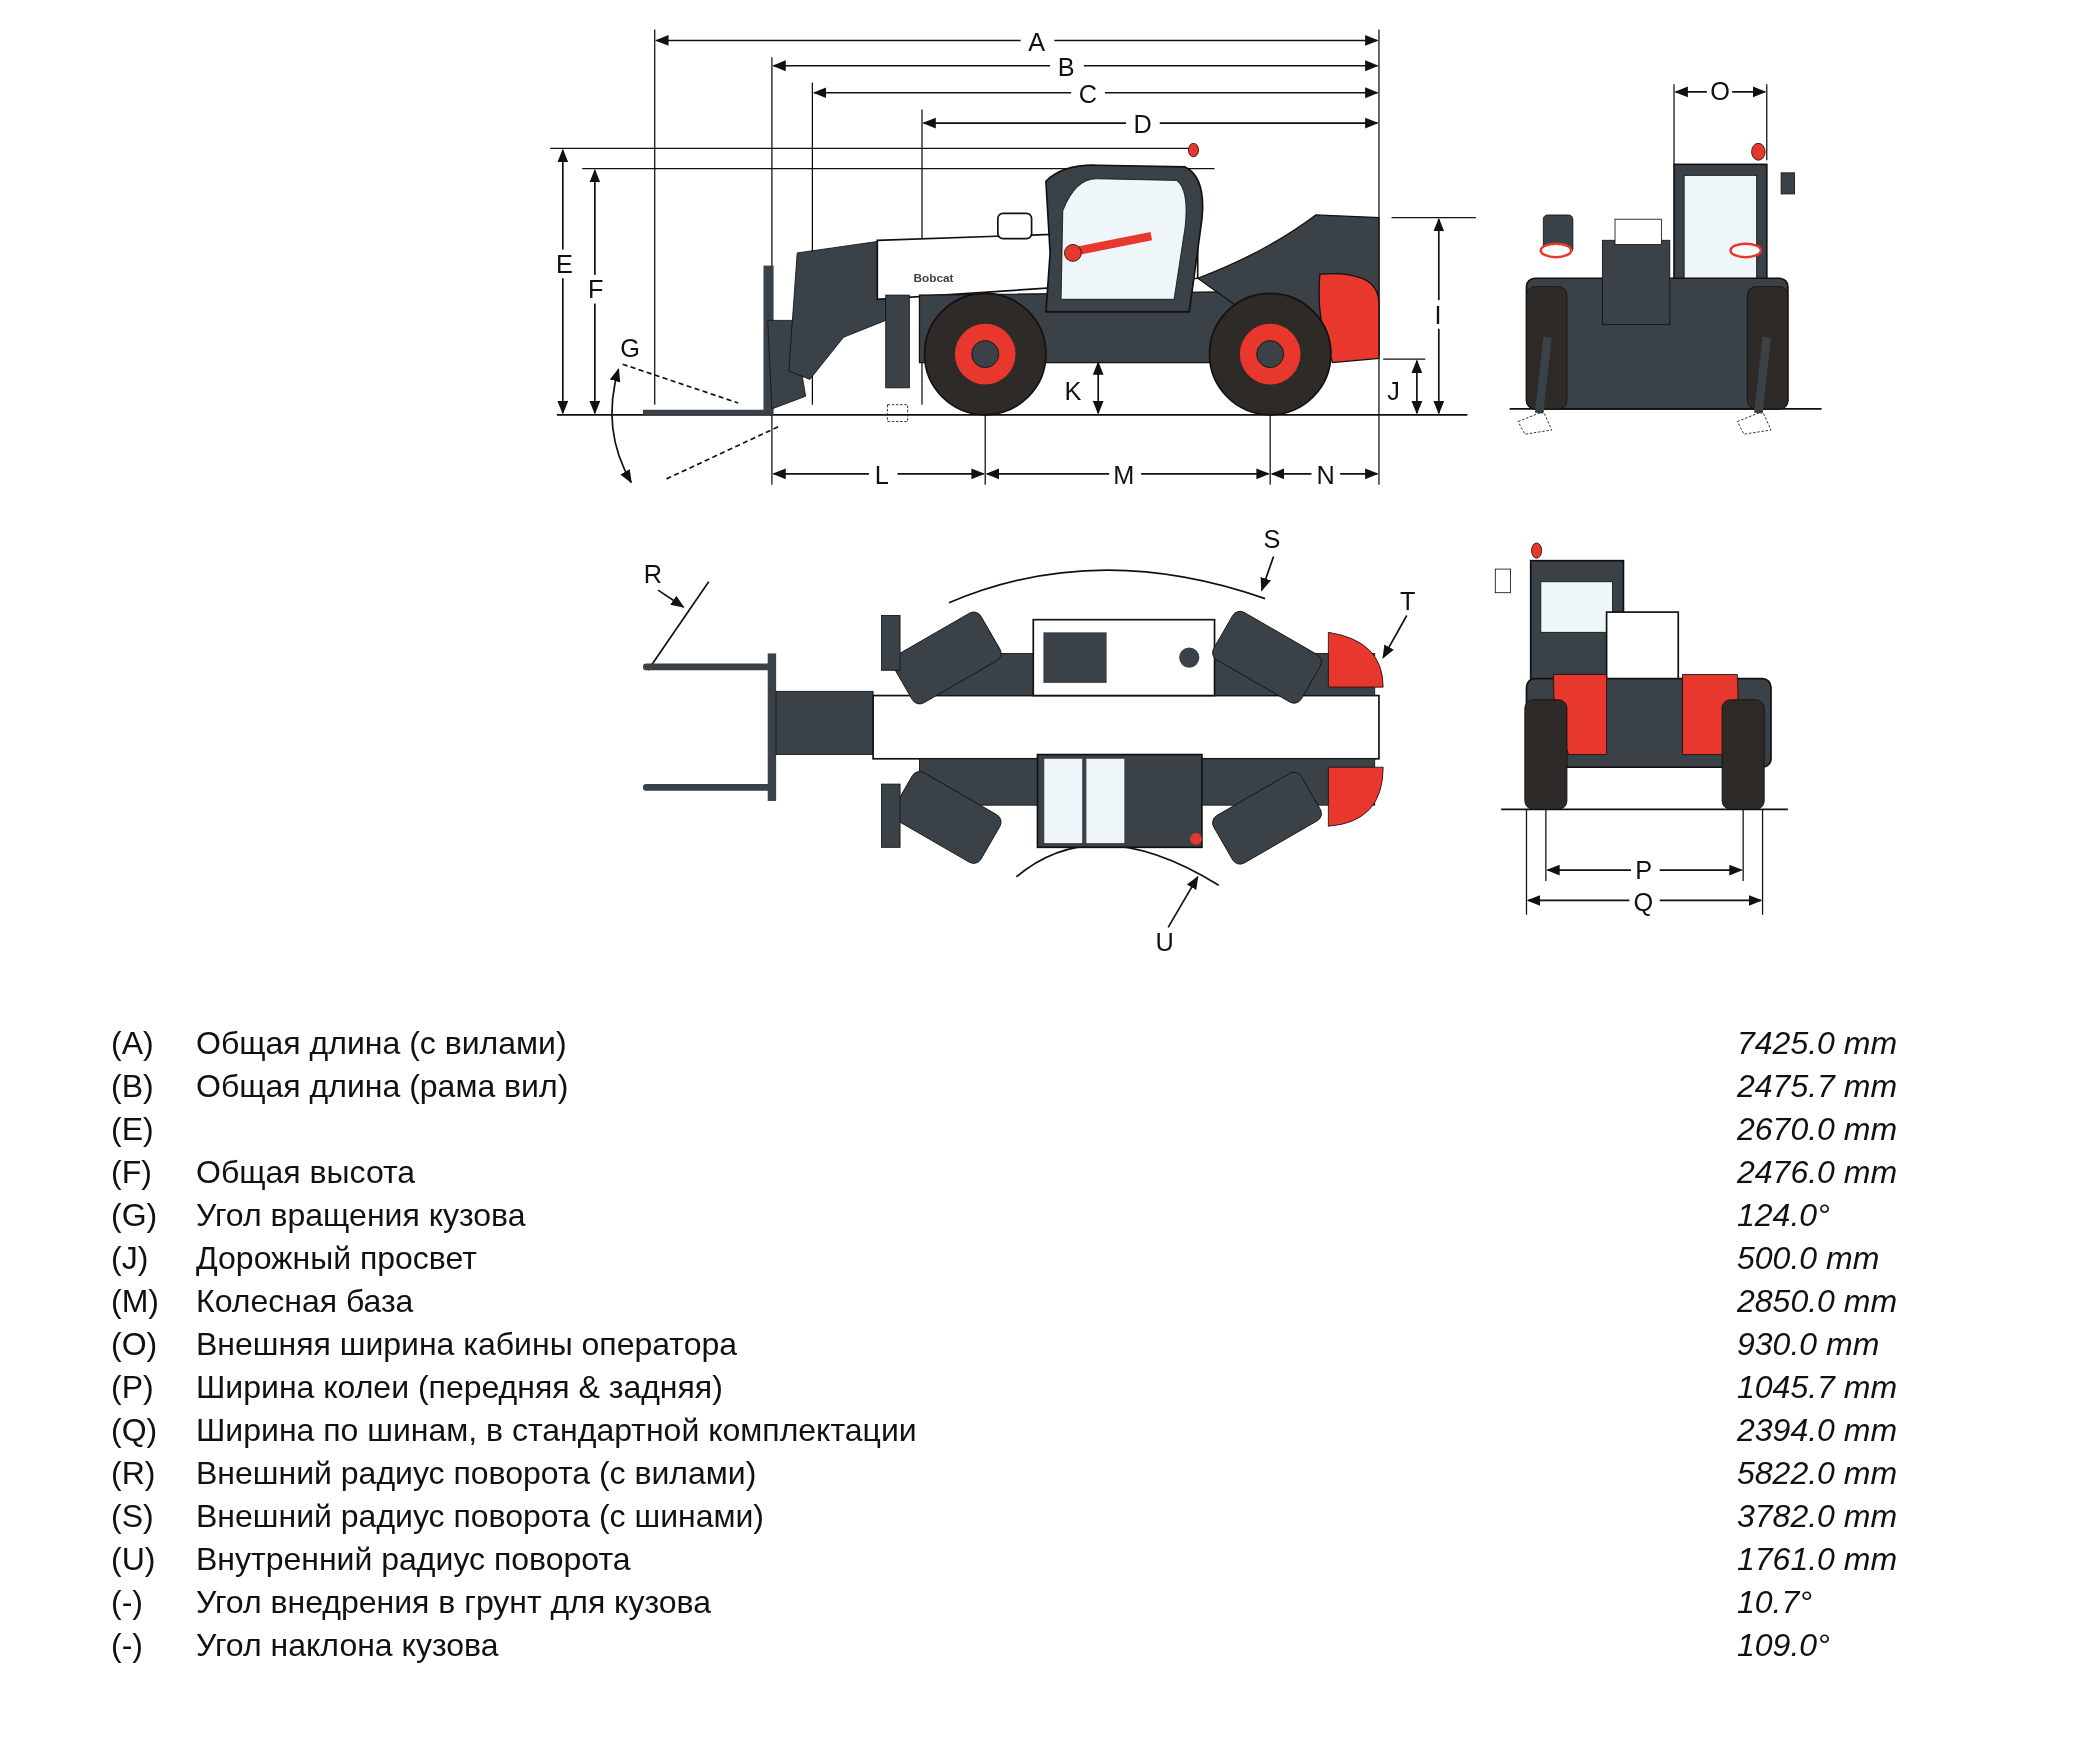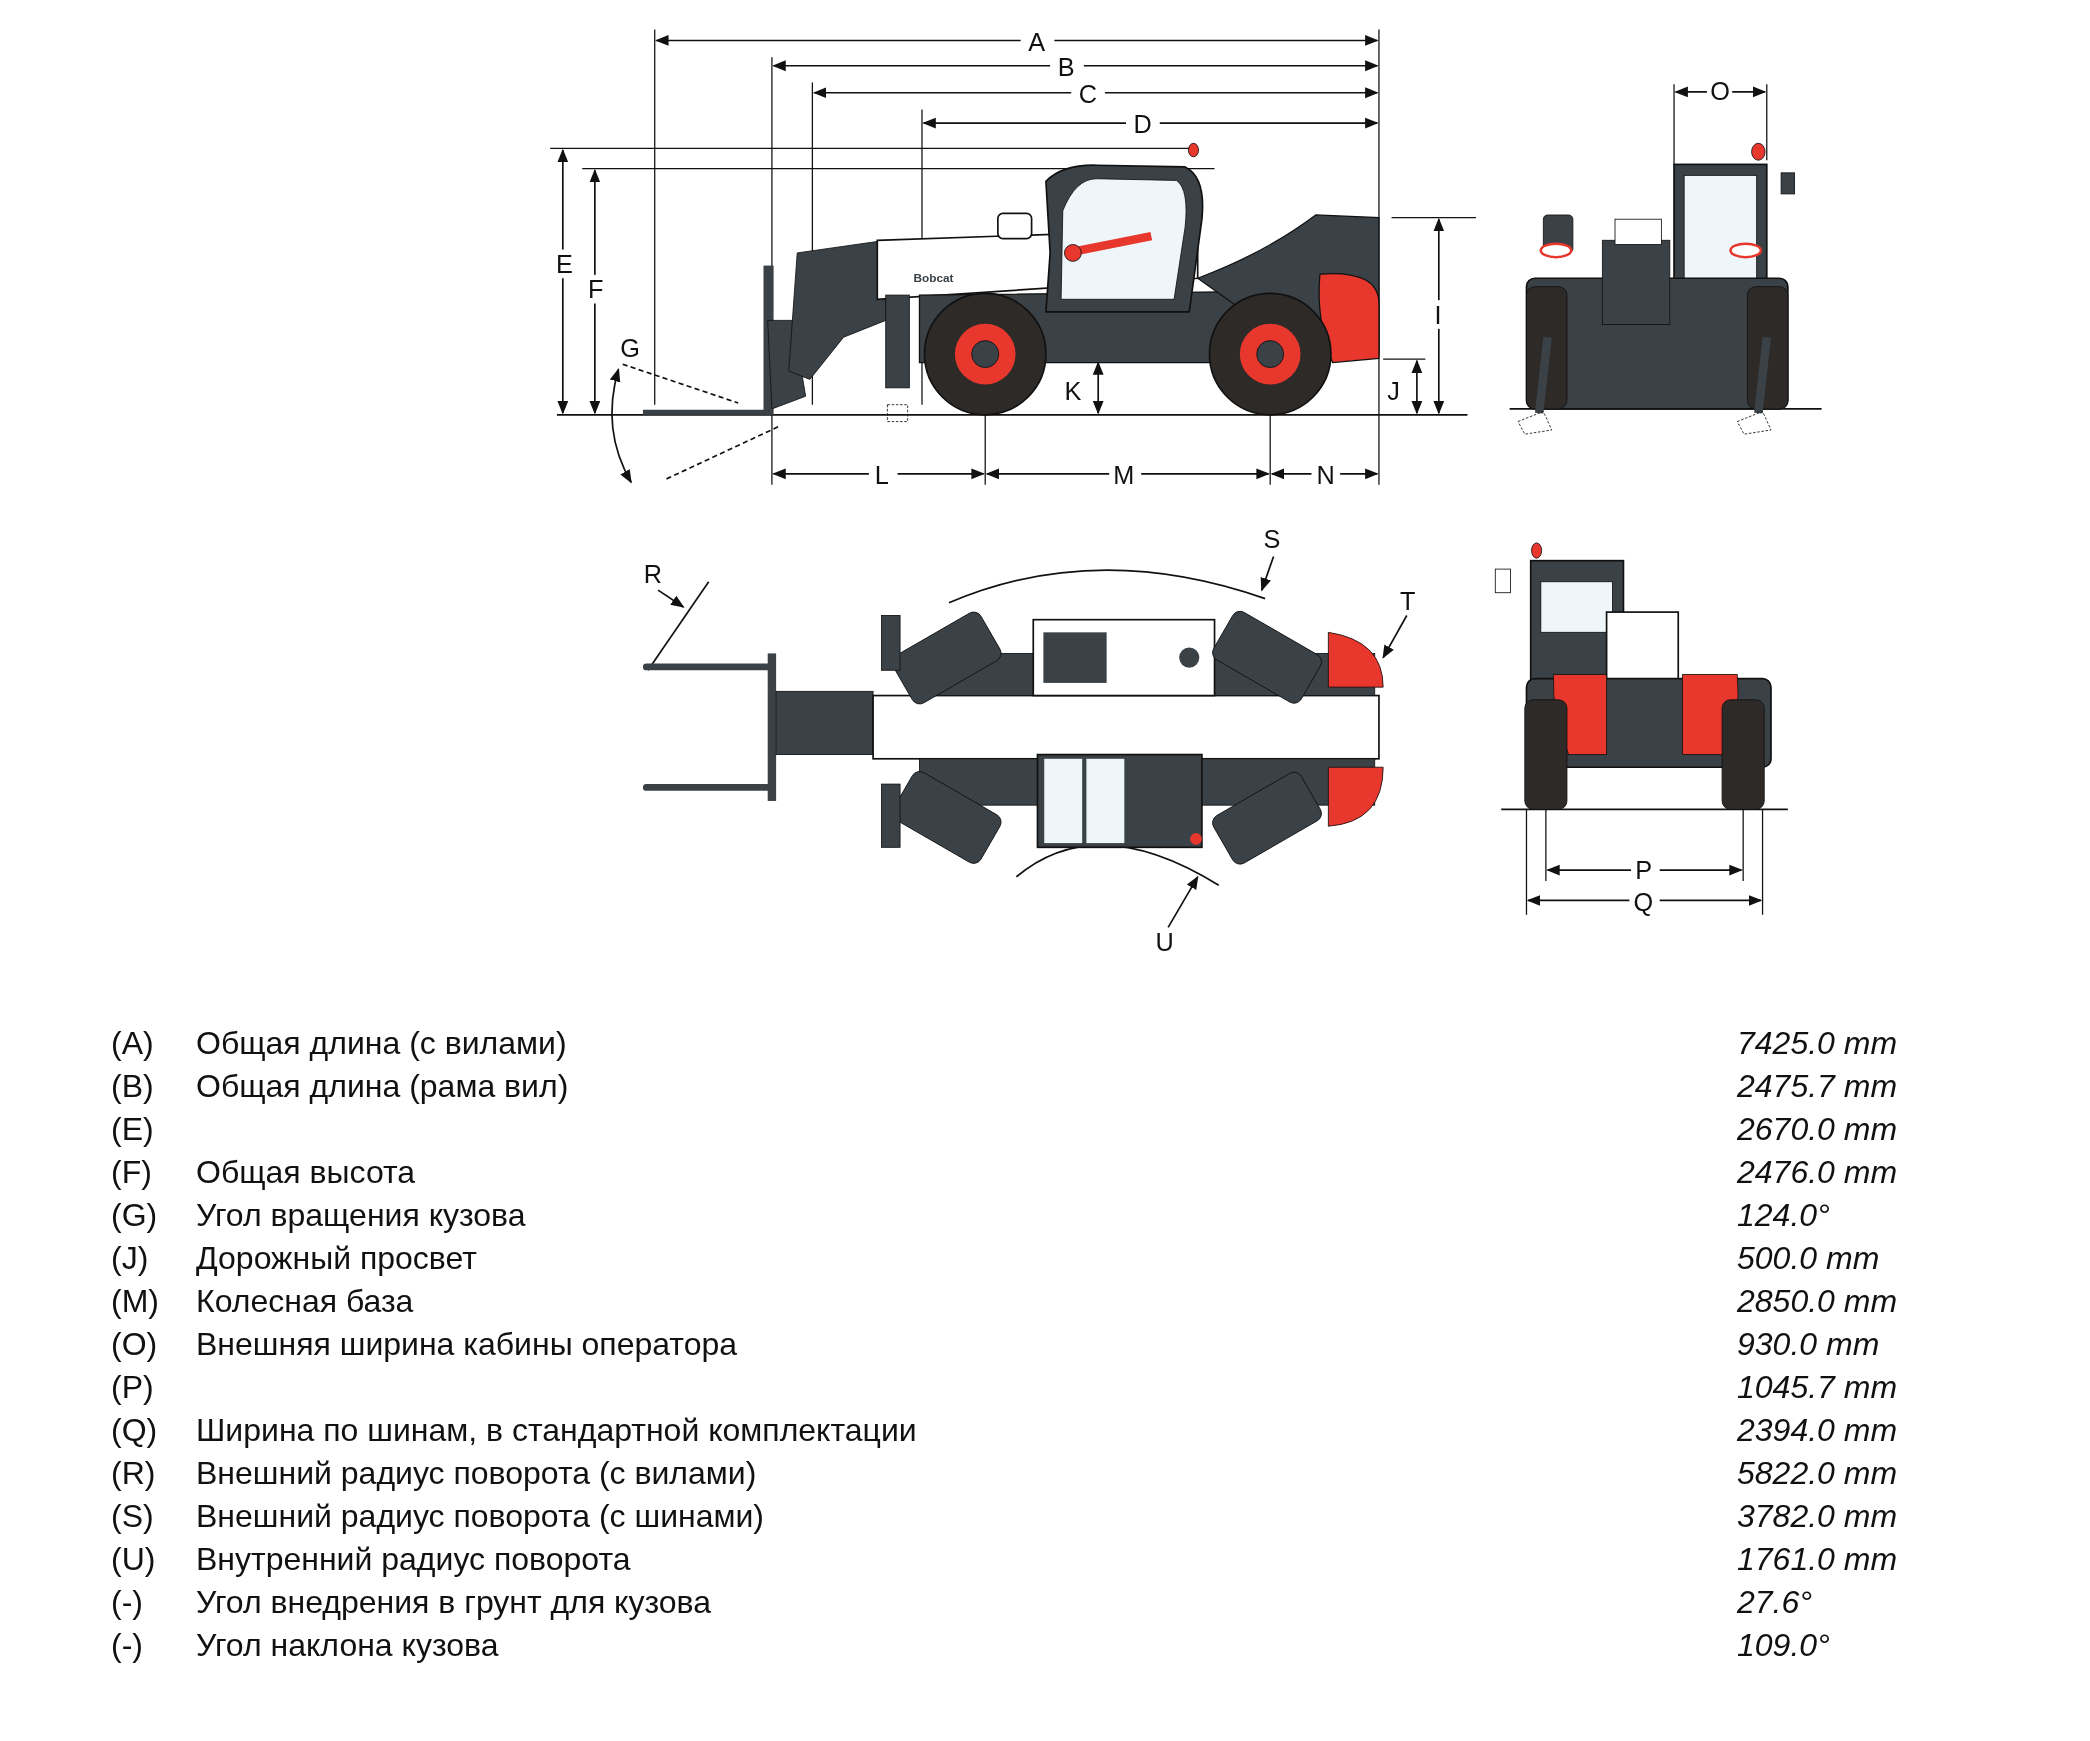--- a/index.html
+++ b/index.html
@@ -262,20 +262,21 @@
     <span class="spec-label">Колесная база</span>
     <span class="spec-value">2850.0 mm</span>
   </div>
   <div class="spec-row">
     <span class="spec-code">(O)</span>
     <span class="spec-label">Внешняя ширина кабины оператора</span>
     <span class="spec-value">930.0 mm</span>
   </div>
   <div class="spec-row">
     <span class="spec-code">(P)</span>
+    <span class="spec-label">Ширина колеи (передняя &amp; задняя)</span>
     <span class="spec-value">1045.7 mm</span>
   </div>
   <div class="spec-row">
     <span class="spec-code">(Q)</span>
     <span class="spec-label">Ширина по шинам, в стандартной комплектации</span>
     <span class="spec-value">2394.0 mm</span>
   </div>
   <div class="spec-row">
     <span class="spec-code">(R)</span>
     <span class="spec-label">Внешний радиус поворота (с вилами)</span>
@@ -287,21 +288,21 @@
     <span class="spec-value">3782.0 mm</span>
   </div>
   <div class="spec-row">
     <span class="spec-code">(U)</span>
     <span class="spec-label">Внутренний радиус поворота</span>
     <span class="spec-value">1761.0 mm</span>
   </div>
   <div class="spec-row">
     <span class="spec-code">(-)</span>
     <span class="spec-label">Угол внедрения в грунт для кузова</span>
-    <span class="spec-value">27.6°</span>
+    <span class="spec-value">10.7°</span>
   </div>
   <div class="spec-row">
     <span class="spec-code">(-)</span>
     <span class="spec-label">Угол наклона кузова</span>
     <span class="spec-value">109.0°</span>
   </div>
 </div>
 
 
 </body></html>

